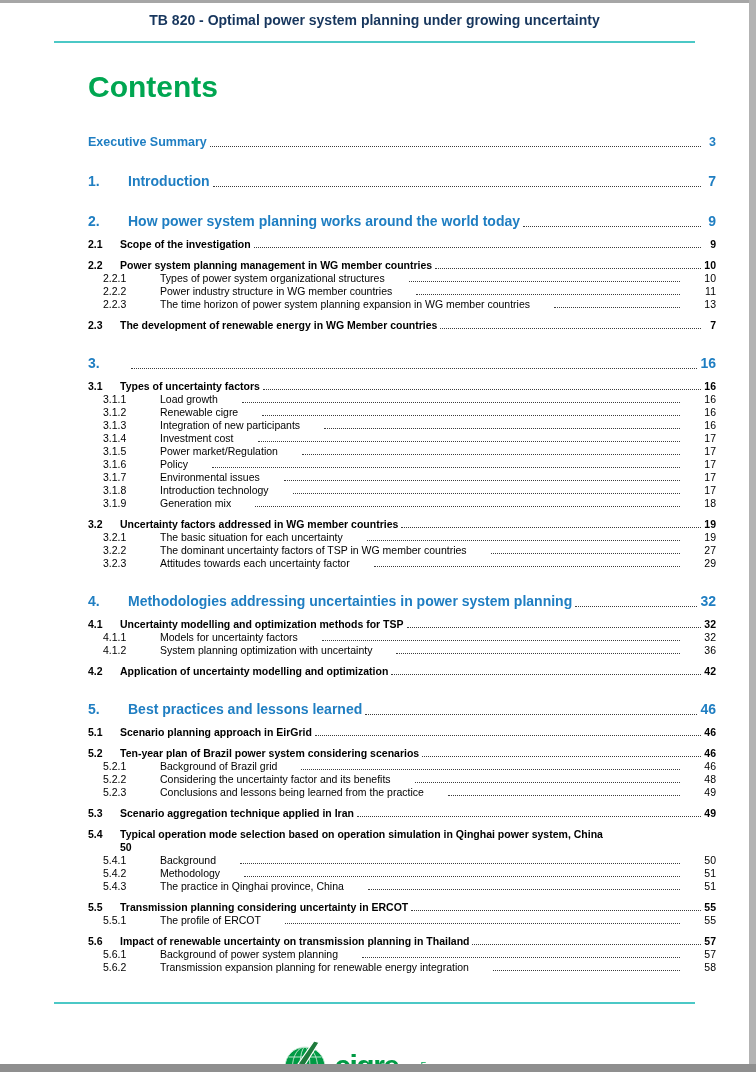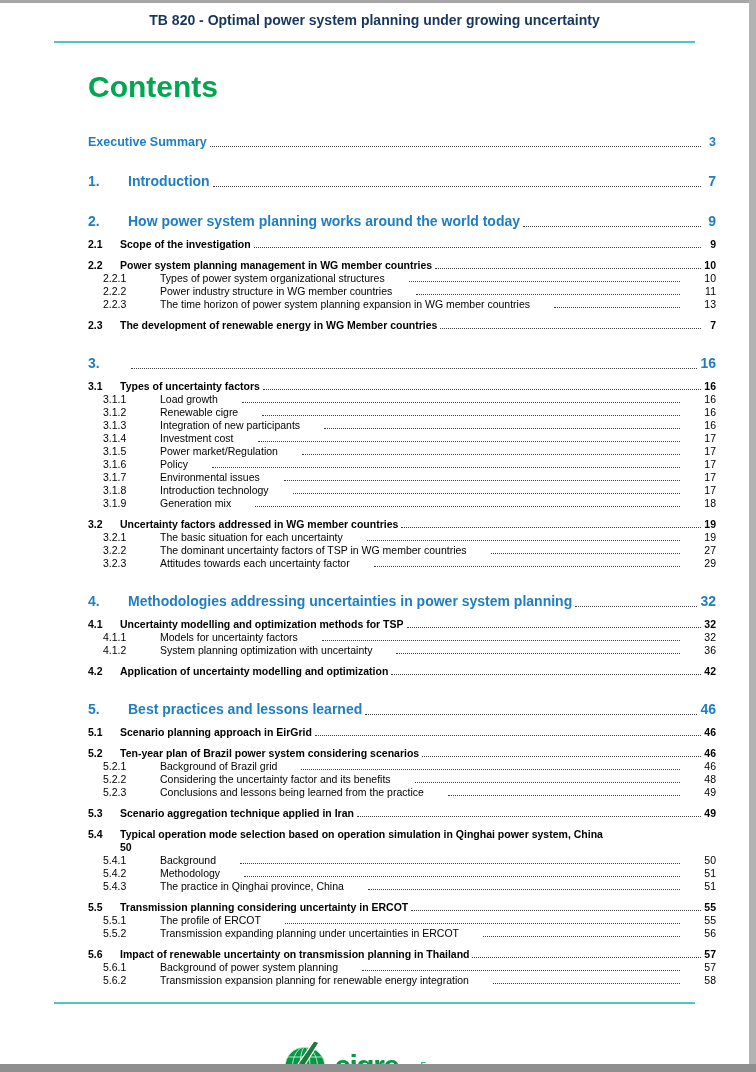--- a/index.html
+++ b/index.html
@@ -313,26 +313,20 @@
           <span class="num">5.5</span>
           <span class="title">Transmission planning considering uncertainty in ERCOT</span>
           <span class="leader"></span>
           <span class="pg">55</span>
         </div>
         <div class="row l3">
           <span class="num">5.5.1</span>
           <span class="title">The profile of ERCOT</span>
           <span class="leader"></span>
           <span class="pg">55</span>
-        </div>
-        <div class="row l3">
-          <span class="num">5.5.2</span>
-          <span class="title">Transmission expanding planning under uncertainties in ERCOT</span>
-          <span class="leader"></span>
-          <span class="pg">56</span>
         </div>
         <div class="row l2">
           <span class="num">5.6</span>
           <span class="title">Impact of renewable uncertainty on transmission planning in Thailand</span>
           <span class="leader"></span>
           <span class="pg">57</span>
         </div>
         <div class="row l3">
           <span class="num">5.6.1</span>
           <span class="title">Background of power system planning</span>

